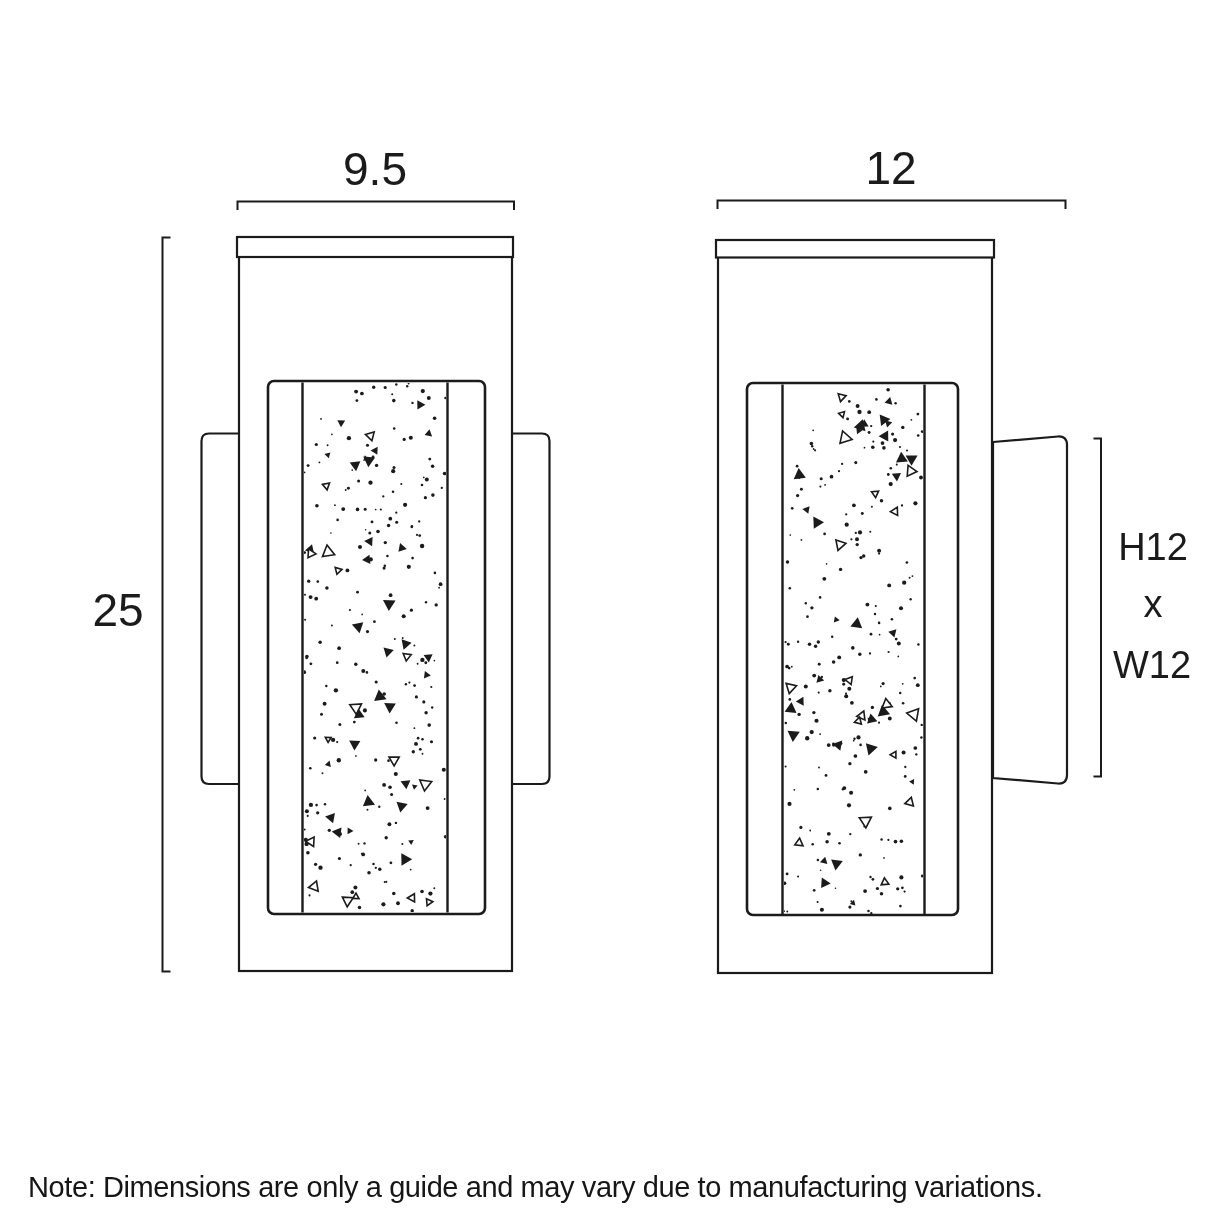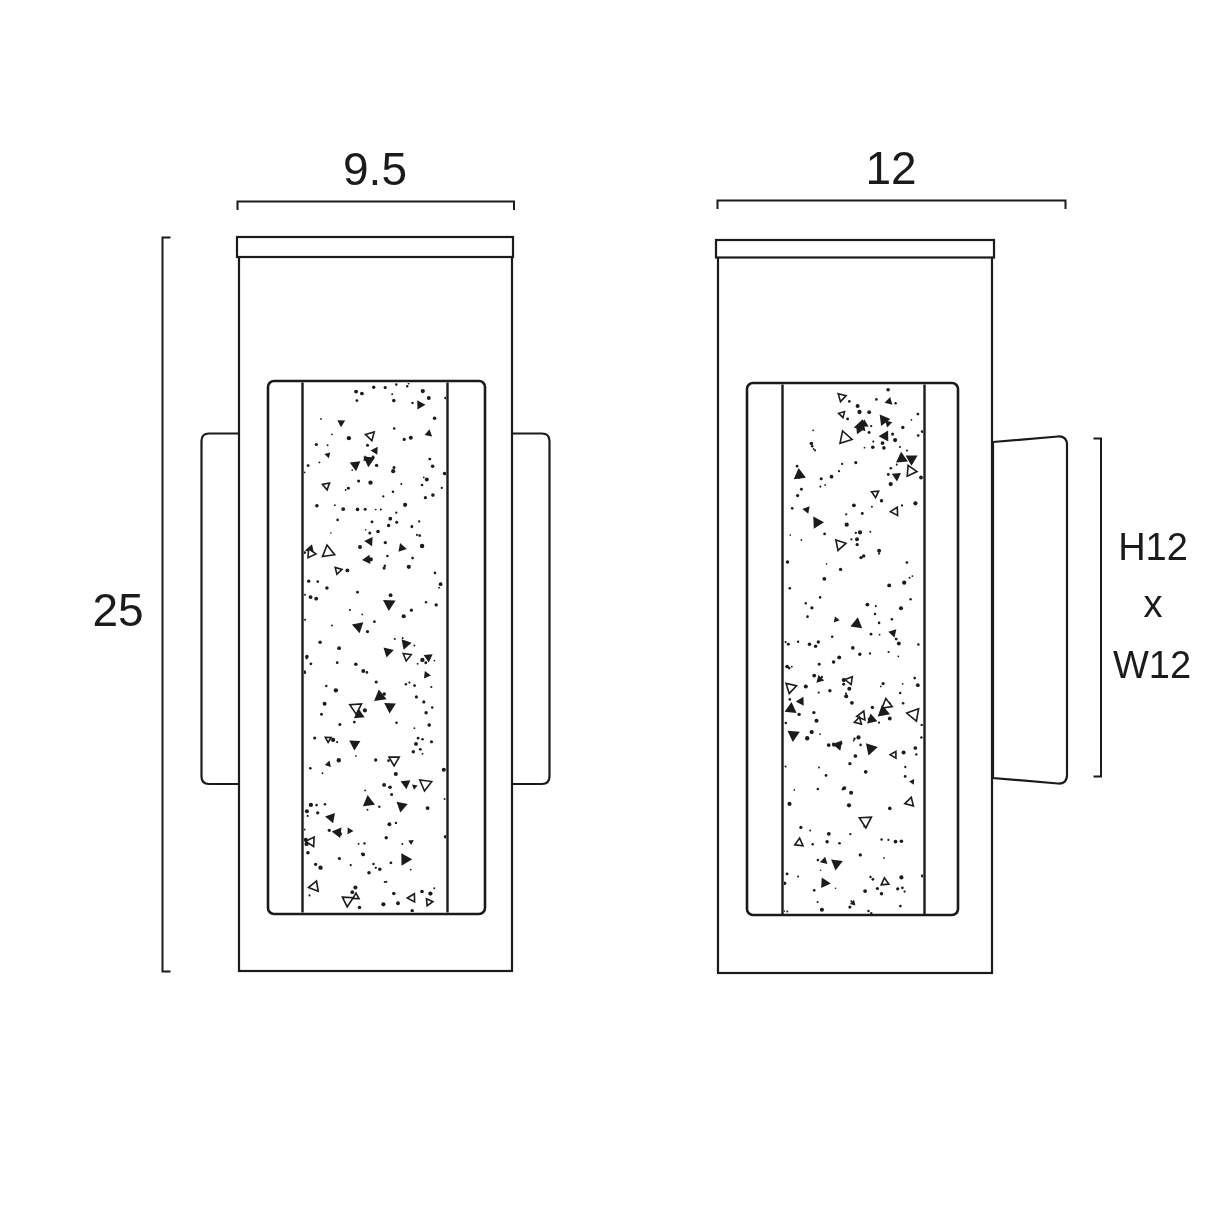--- a/index.html
+++ b/index.html
@@ -640,13 +640,14 @@
 
       <g>
         <path class="dimline" d="M1093.5,430.5 H1101 V768.5 H1093.5"></path>
         <text class="dim-text dim-small" x="1153" y="552" text-anchor="middle">H12</text>
         <text class="dim-text dim-small" x="1153" y="609" text-anchor="middle">x</text>
         <text class="dim-text dim-small" x="1152" y="670" text-anchor="middle">W12</text>
       </g>
     </g>
   </svg>
 
+  <div class="note">Note: Dimensions are only a guide and may vary due to manufacturing variations.</div>
 </div>
 
 </body></html>

